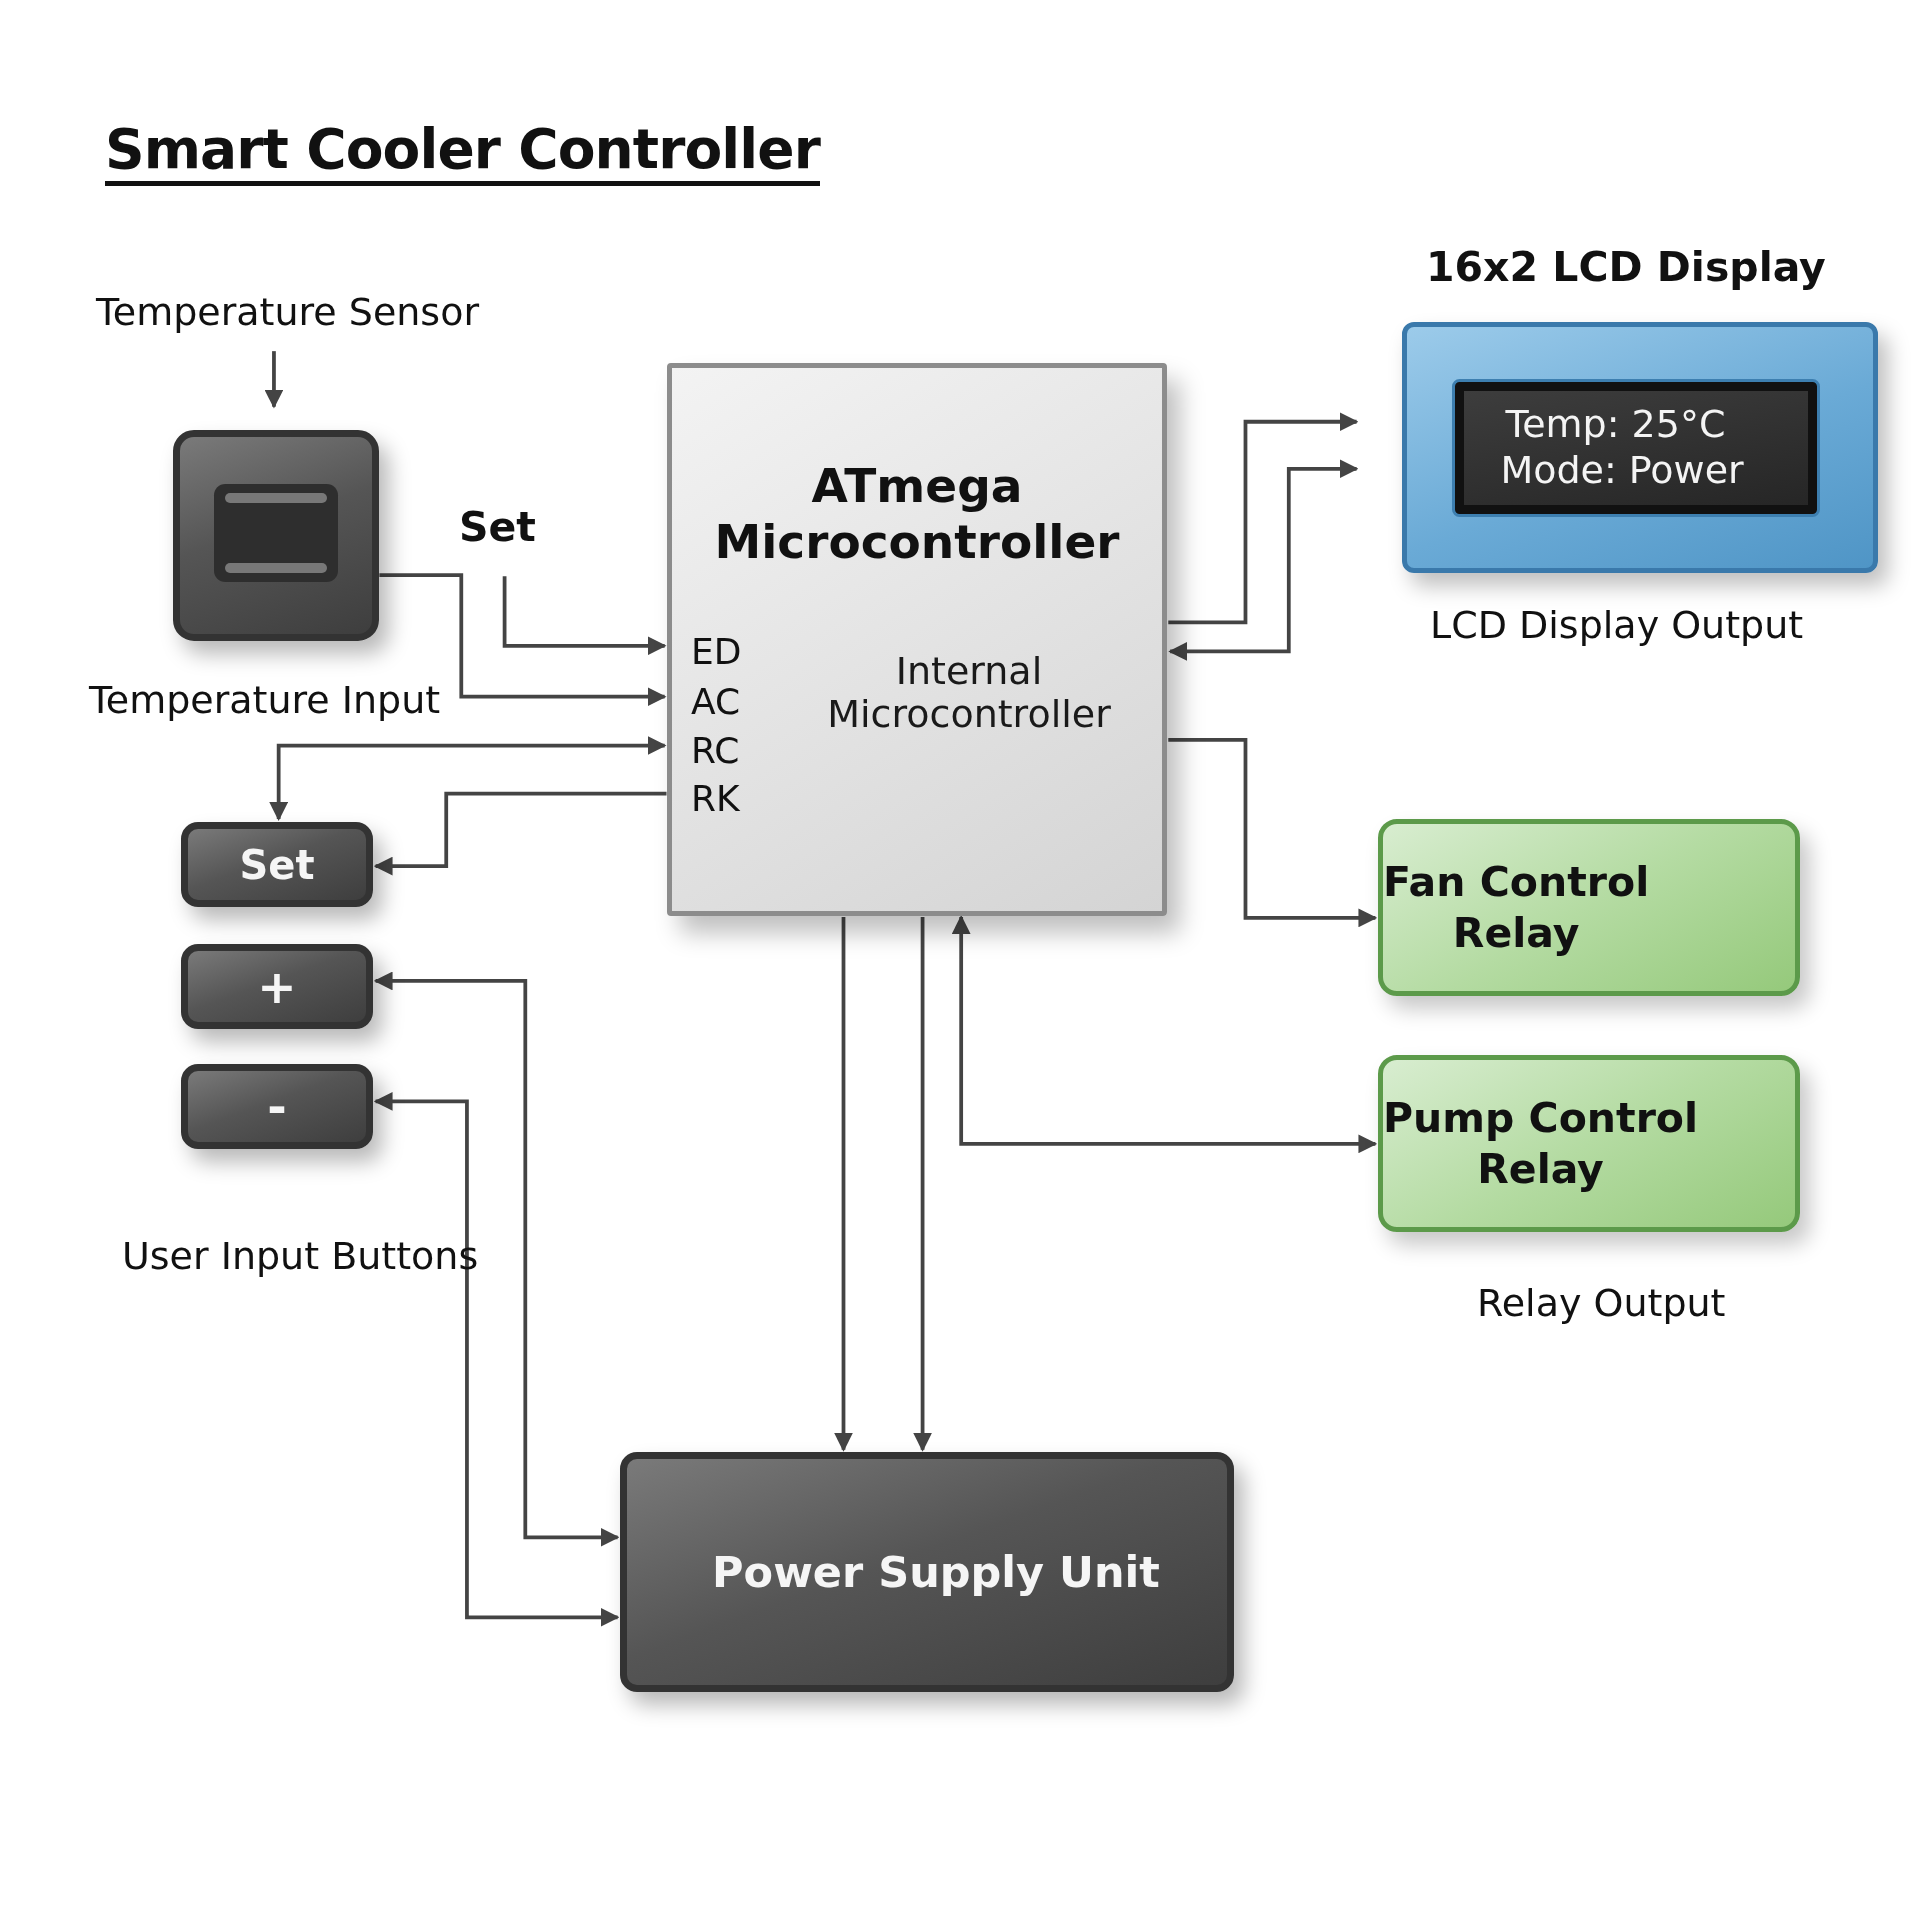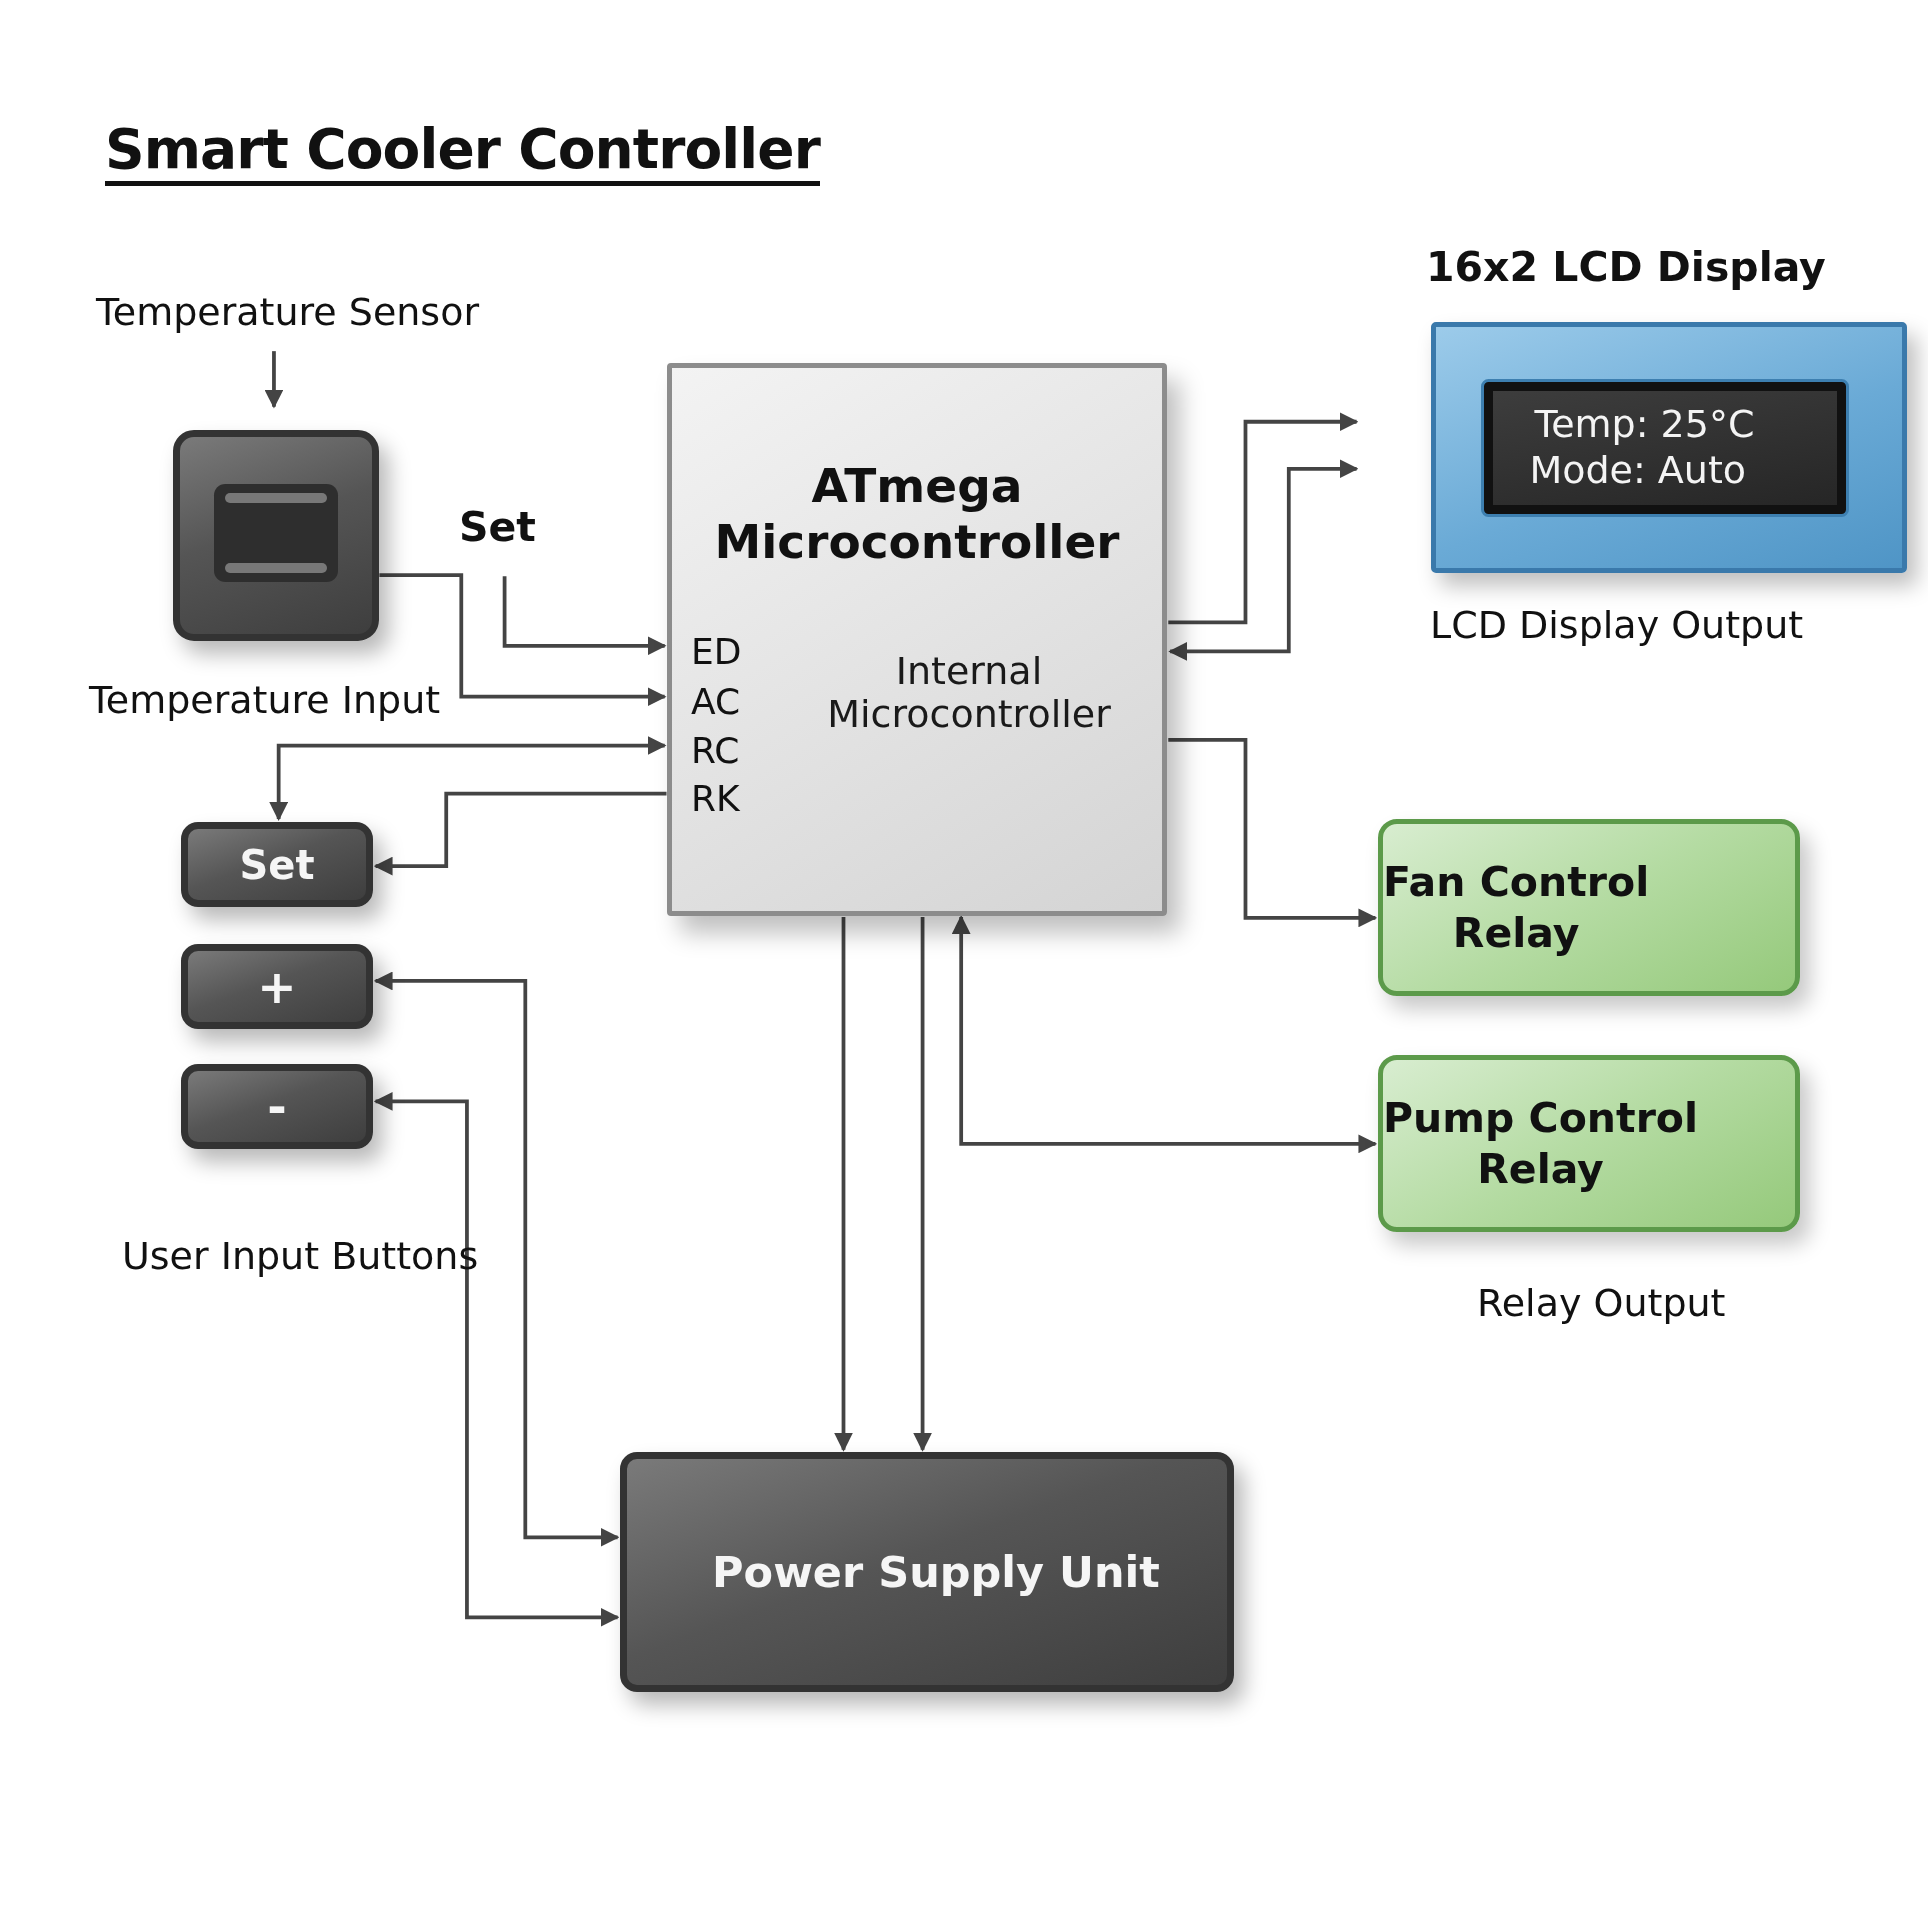--- a/index.html
+++ b/index.html
@@ -22,23 +22,23 @@
   .mcu { left: 667px; top: 363px; width: 500px; height: 553px;
          background: linear-gradient(150deg, #f3f3f3 0%, #e2e2e2 55%, #d4d4d4 100%);
          border: 5.6px solid #8c8c8c; border-radius: 4px; box-sizing: border-box;
          box-shadow: 13px 17px 24.5px rgba(0,0,0,0.25); }
   .mcu-title { position: absolute; left: 0; right: 0; top: 90px; text-align: center;
                font-size: 47px; font-weight: bold; line-height: 56px; }
   .mcu-sub { position: absolute; left: 104px; right: 0; top: 282px; text-align: center;
              font-size: 38px; line-height: 43px; color: #1a1a1a; }
   .pin { position: absolute; left: 19px; font-size: 36px; line-height: 40px; }
 
-  .lcd { left: 1431px; top: 322px; width: 476px; height: 251px;
+  .lcd { left: 1402px; top: 322px; width: 476px; height: 251px;
          background: linear-gradient(160deg, #9ccbea 0%, #6aaad6 55%, #4f95c6 100%);
-         border: 5.6px solid #3a79ab; border-radius: 5px; box-sizing: border-box;
+         border: 5.6px solid #3a79ab; border-radius: 12px; box-sizing: border-box;
          box-shadow: 9.4px 13px 21px rgba(0,0,0,0.25); }
   .lcd-screen { position: absolute; left: 45px; top: 52px; width: 368px; height: 138px;
                 background: #111; border: 3.8px solid #3d7fb0; border-radius: 7.5px; box-sizing: border-box; }
   .lcd-inner { position: absolute; left: 9.4px; top: 9.4px; right: 9.4px; bottom: 9.4px;
                background: linear-gradient(170deg, #3d3d3d 0%, #262626 100%); }
   .lcd-line { position: absolute; left: 38px; font-size: 38px; color: #f4f4f4; line-height: 43px; white-space: nowrap; }
 
   .relay { width: 422px; height: 177px;
            background: linear-gradient(150deg, #d8edd0 0%, #b4dba2 50%, #95c97b 100%);
            border: 5.6px solid #5c9a4a; border-radius: 19px; box-sizing: border-box;
@@ -117,21 +117,21 @@
     <div>Internal</div>
     <div>Microcontroller</div>
   </div>
 </div>
 
 <div class="abs label-bold" style="left:1426px; top:243px;">16x2 LCD Display</div>
 <div class="abs lcd">
   <div class="lcd-screen">
     <div class="lcd-inner">
       <div class="lcd-line" style="top:11.3px; left:41px;">Temp: 25°C</div>
-      <div class="lcd-line" style="top:58px; left:36px;">Mode: Auto</div>
+      <div class="lcd-line" style="top:58px; left:36px;">Mode: Power</div>
     </div>
   </div>
 </div>
 <div class="abs label" style="left:1430px; top:603px;">LCD Display Output</div>
 
 <div class="abs relay" style="left:1378px; top:819px;">
   <div class="relay-text">
     <div>Fan Control</div>
     <div>Relay</div>
   </div>

